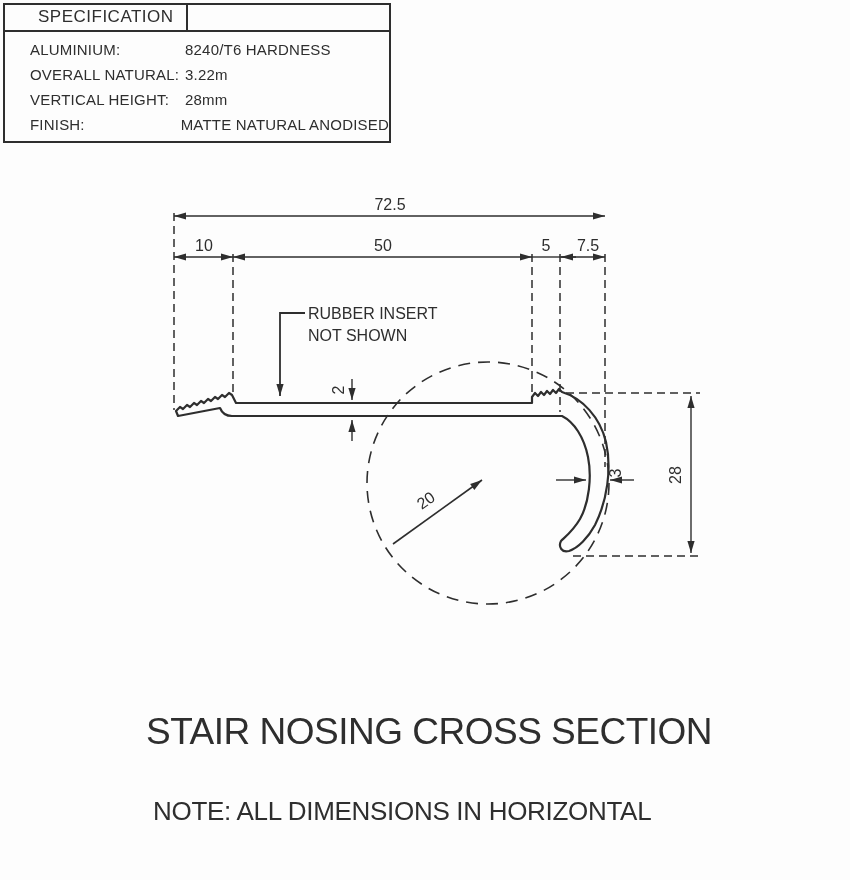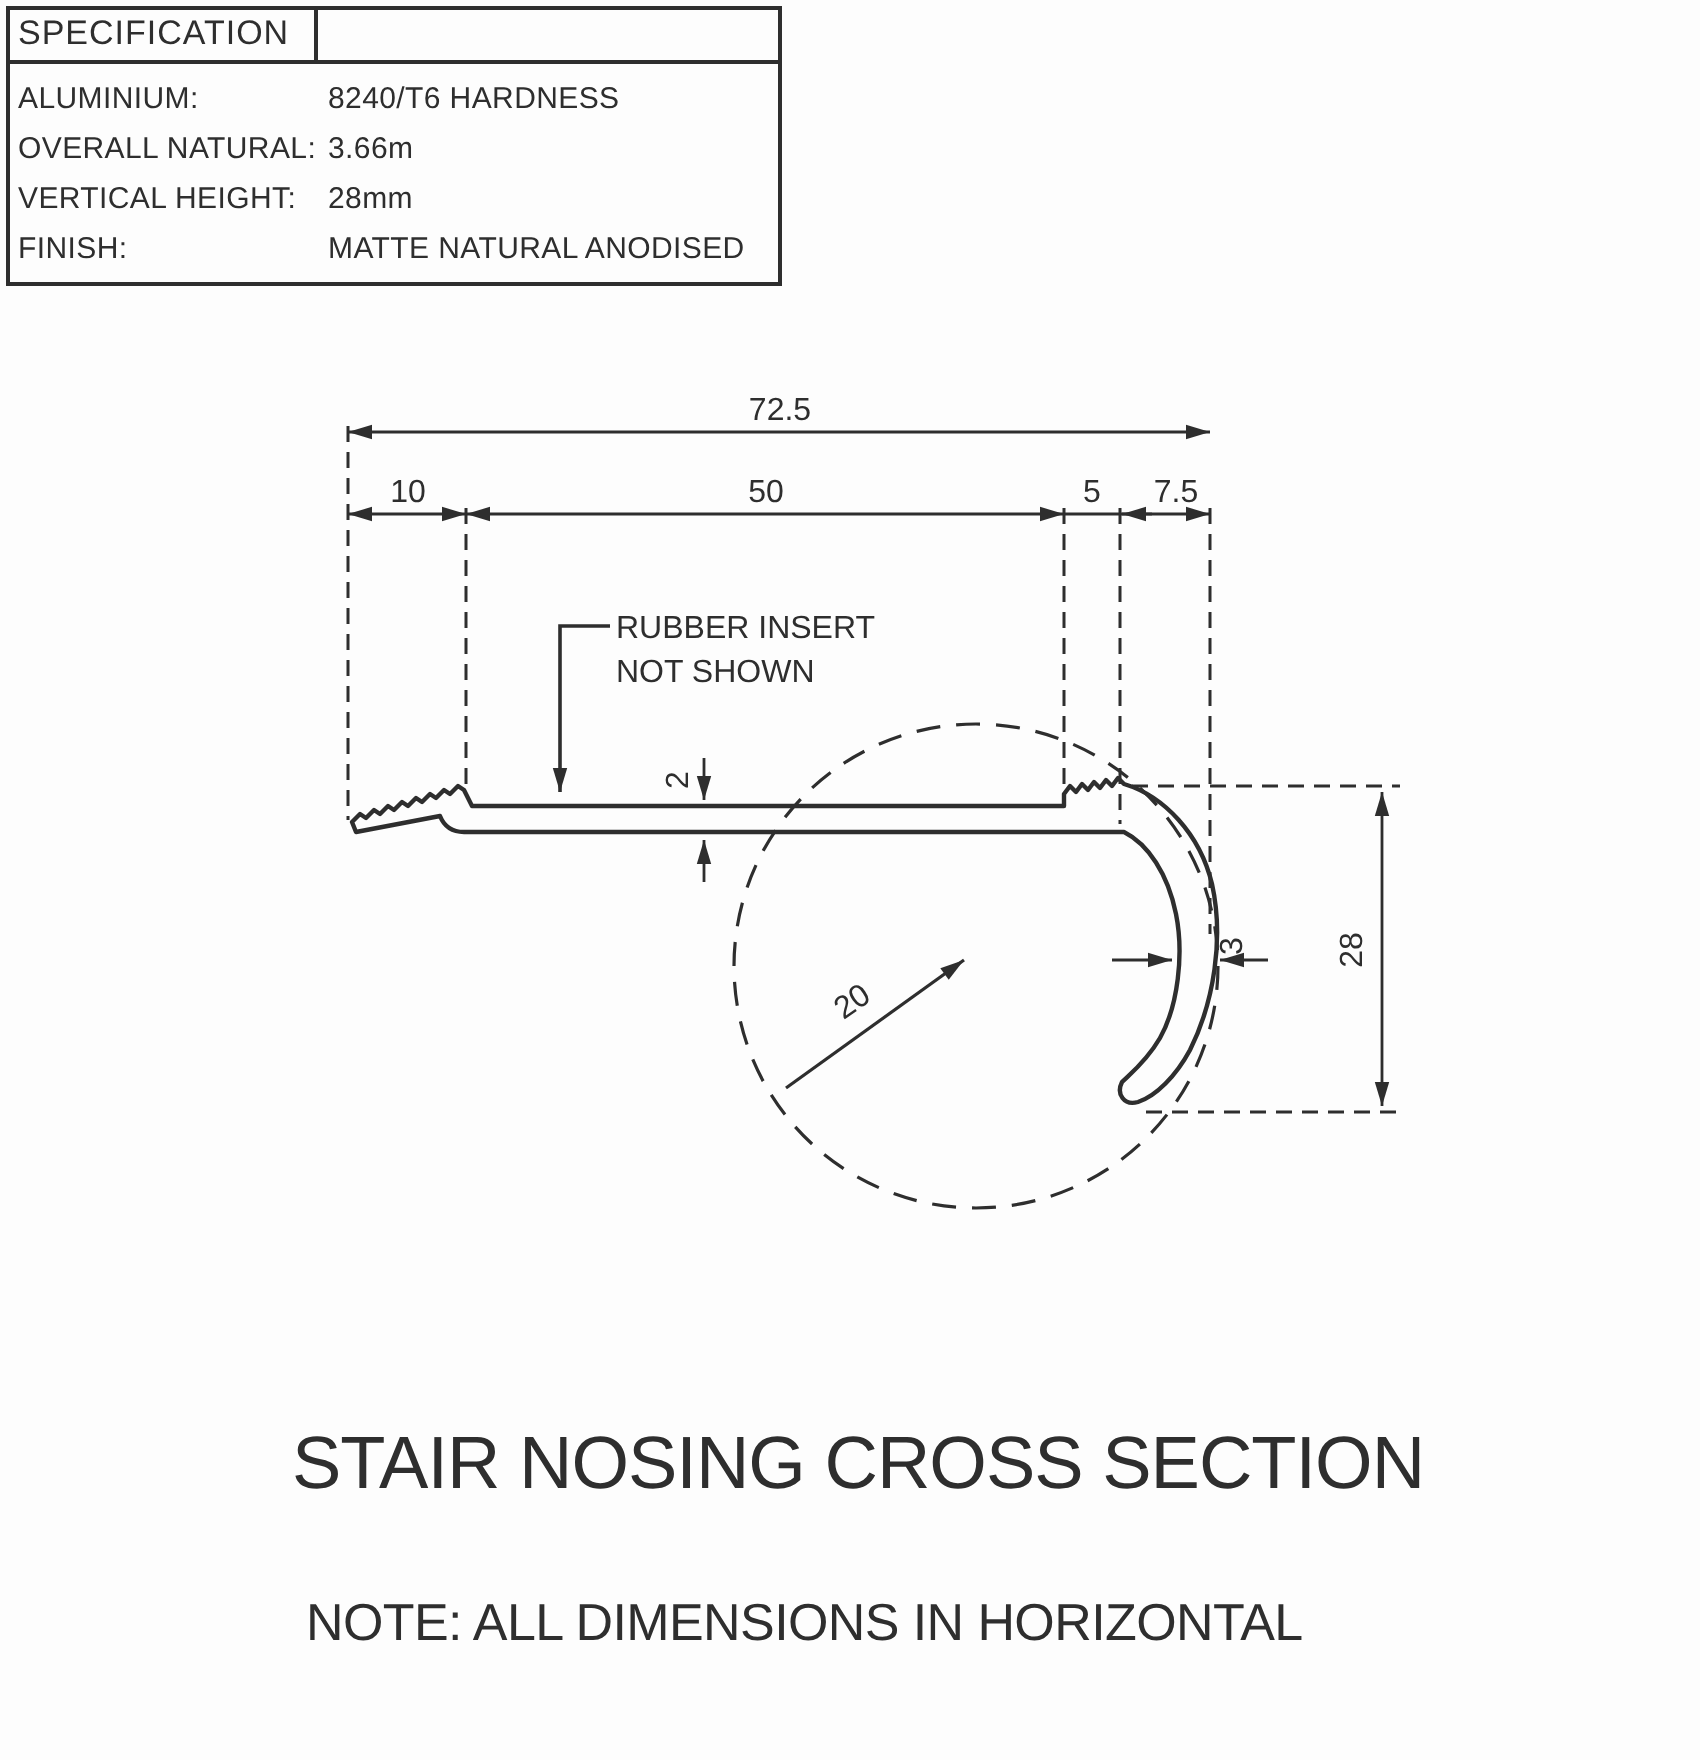--- a/index.html
+++ b/index.html
@@ -13,26 +13,27 @@
 
   
   .spec-table {
     position:absolute; left:3px; top:3px; width:384px;
     border:2px solid #2e2e2e;
   }
   .spec-header-row { display:flex; border-bottom:2px solid #2e2e2e; }
   .spec-header-cell {
     width:148px; border-right:2px solid #2e2e2e;
     font-size:17px; letter-spacing:0.5px;
-    padding:2px 0 3px 4px;
+    padding:2px 0 3px 17px;
+    margin-left:16px;
   }
   .spec-header-spacer { flex:1; }
   .spec-rows { padding:5px 0 4px 0; }
   .spec-row { display:flex; align-items:center; height:25px; font-size:15px; letter-spacing:0.2px; }
-  .spec-row .lbl { width:155px; padding-left:4px; white-space:nowrap; }
+  .spec-row .lbl { width:155px; padding-left:25px; white-space:nowrap; }
   .spec-row .val { white-space:nowrap; }
 
   
   .drawing { position:absolute; left:0; top:170px; }
   .drawing text { fill:#2e2e2e; }
   .dim-label { font-size:16px; }
   .ann-label { font-size:16px; }
 
   
   .title {
@@ -54,21 +55,21 @@
       <div class="spec-header-cell">SPECIFICATION</div>
       <div class="spec-header-spacer"></div>
     </div>
     <div class="spec-rows">
       <div class="spec-row">
         <span class="lbl">ALUMINIUM:</span>
         <span class="val">8240/T6 HARDNESS</span>
       </div>
       <div class="spec-row">
         <span class="lbl">OVERALL NATURAL:</span>
-        <span class="val">3.66m</span>
+        <span class="val">3.22m</span>
       </div>
       <div class="spec-row">
         <span class="lbl">VERTICAL HEIGHT:</span>
         <span class="val">28mm</span>
       </div>
       <div class="spec-row">
         <span class="lbl">FINISH:</span>
         <span class="val">MATTE NATURAL ANODISED</span>
       </div>
     </div>

